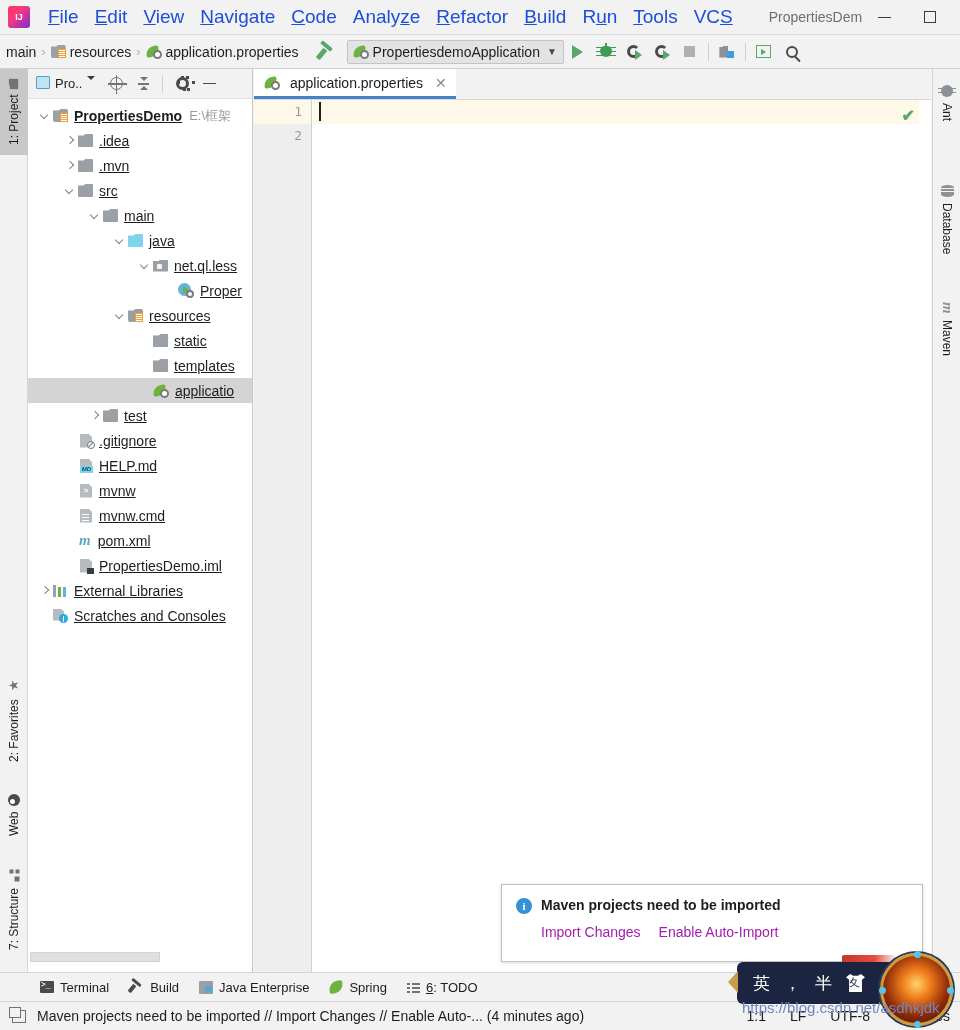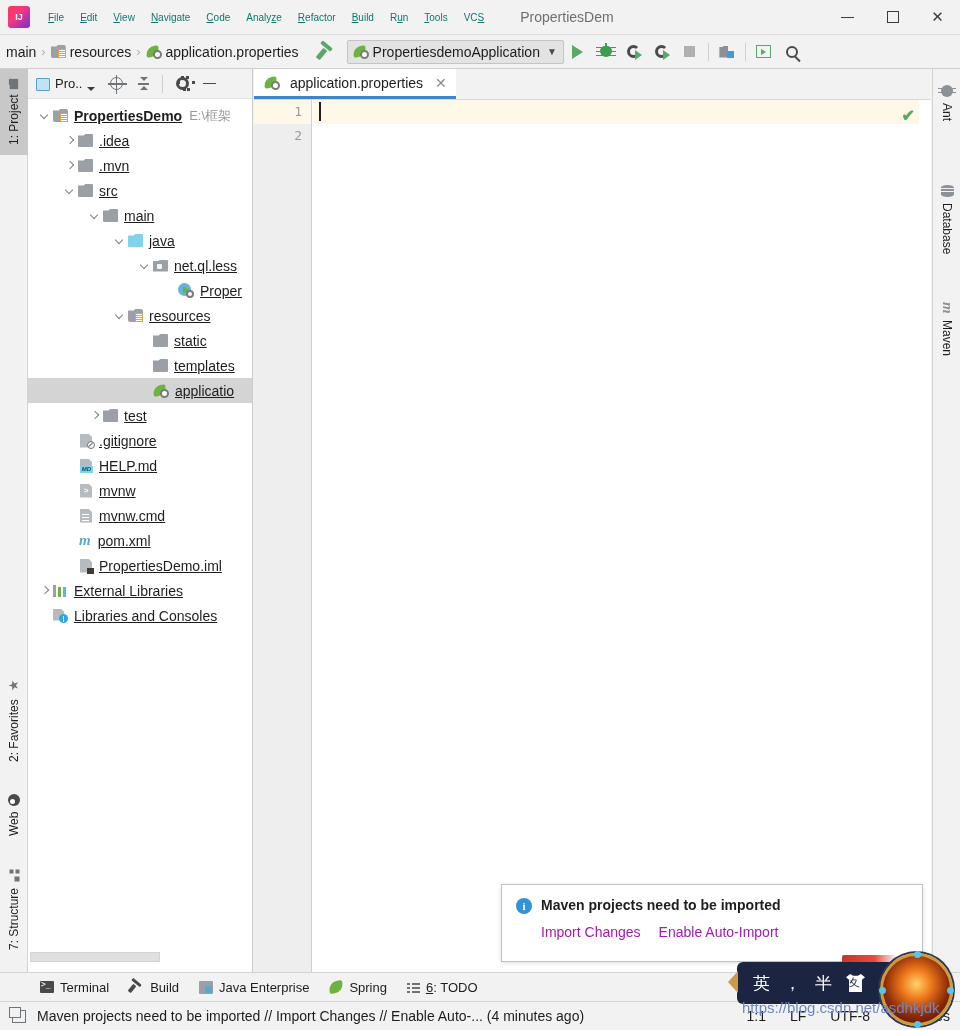--- a/index.html
+++ b/index.html
@@ -25,21 +25,21 @@
     width: 22px; height: 22px; margin-right: 10px; position: relative;
     background: linear-gradient(135deg,#fe315d 0%,#f93a7a 38%,#7b2bd6 100%);
     border-radius: 3px; flex: 0 0 auto;
   }
   .ij-logo::after {
     content: "IJ"; position: absolute; left: 0; top: 0; right: 0; bottom: 0;
     color: #fff; font-size: 9px; font-weight: bold; line-height: 22px; text-align: center;
     font-family: "Liberation Sans", sans-serif;
   }
   .menu-item {
-    padding: 2px 8px; font-size: 10px; color: #0f766e; cursor: default; white-space: nowrap;
+    padding: 2px 8px; font-size: 19px; color: #1d4ed8; cursor: default; white-space: nowrap;
   }
   .menu-item u { text-decoration: underline; }
   .win-title {
     margin-left: 28px; color: #6e6e6e; font-size: 14px; white-space: nowrap;
   }
   .win-ctrls { margin-left: auto; display: flex; align-items: center; height: 35px; }
   .win-btn {
     width: 45px; height: 35px; display: flex; align-items: center; justify-content: center;
     color: #3c3c3c; font-size: 15px; cursor: default;
   }
@@ -164,21 +164,21 @@
 
   
   .projpanel {
     position: absolute; left: 28px; top: 69px; width: 225px; height: 903px;
     background: #ffffff; border-right: 1px solid #c9c9c9;
   }
   .proj-toolbar {
     height: 30px; background: #f2f2f2; border-bottom: 1px solid #e0e0e0;
     display: flex; align-items: center; padding-left: 8px; gap: 3px;
   }
-  .proj-sel { display: flex; align-items: flex-end; gap: 5px; cursor: default; margin-right: 6px; }
+  .proj-sel { display: flex; align-items: flex-start; gap: 5px; cursor: default; margin-right: 6px; }
   .blue-sq { width: 14px; height: 13px; border: 1.5px solid #56a0c8; background: #bfe3f2; border-radius: 1px; }
   .proj-sel .lbl { font-size: 13px; }
   .caret-dn { width:0;height:0;border-left:4px solid transparent;border-right:4px solid transparent;
     border-top:4px solid #3c3c3c; }
   .tb-ico { width: 24px; height: 24px; display:flex;align-items:center;justify-content:center;cursor:default; }
   .locate { width: 13px; height: 13px; border: 1.5px solid #6e7478; border-radius: 50%; position: relative; }
   .locate::before { content:""; position:absolute; left:-3px; top:5px; width:19px; height:1.5px; background:#6e7478; }
   .locate::after { content:""; position:absolute; left:5px; top:-3px; width:1.5px; height:19px; background:#6e7478; }
   .collapse { width: 13px; height: 13px; position: relative; }
   .collapse::before { content:""; position:absolute; left:1px; top:6px; width:11px; height:1.5px; background:#6e7478; }
@@ -667,21 +667,21 @@
           <span class="lib-ico"></span>
           <span class="tlabel">External Libraries</span>
         </div>
         <div class="trow">
           <span style="display:inline-block;width:10px;flex:0 0 auto;"></span>
           <span class="arr"></span>
           <span class="scratch-ico">
             <i class="p"></i>
             <i class="cl"></i>
           </span>
-          <span class="tlabel">Libraries and Consoles</span>
+          <span class="tlabel">Scratches and Consoles</span>
         </div>
       </div>
     <div class="hscroll">
         <div class="thumb"></div>
       </div>
   </div>
 
   <div class="editor">
     <div class="tabstrip">
       <div class="tab">

